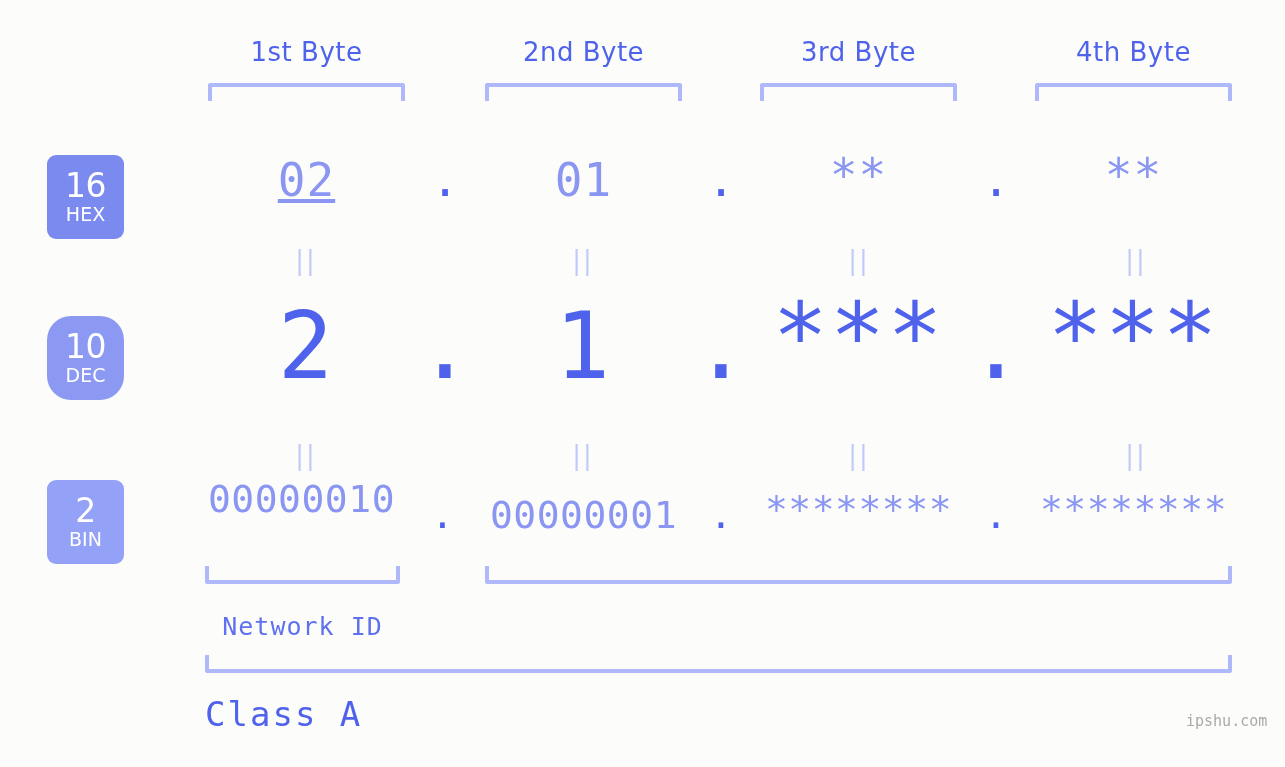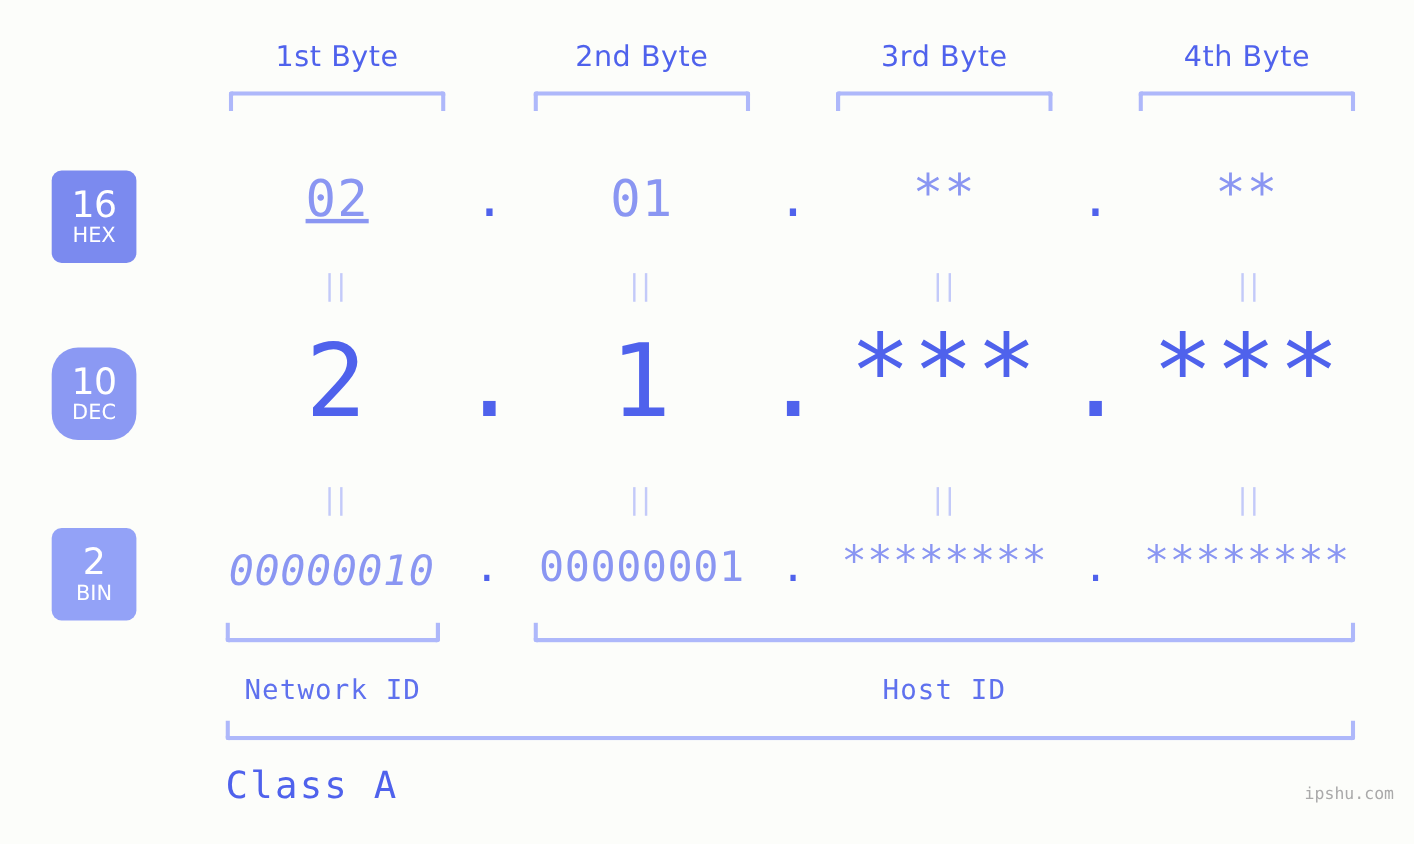--- a/index.html
+++ b/index.html
@@ -234,32 +234,31 @@
   <div class="dec-dot" style="left:682px; top:297px; width:78px;">.</div>
   <div class="row-cell dec-val" style="left:760px; top:288px; width:197px;">***</div>
   <div class="dec-dot" style="left:957px; top:297px; width:78px;">.</div>
   <div class="row-cell dec-val" style="left:1035px; top:288px; width:197px;">***</div>
 
   <div class="eq" style="left:291px; top:442px;">||</div>
   <div class="eq" style="left:568px; top:442px;">||</div>
   <div class="eq" style="left:844px; top:442px;">||</div>
   <div class="eq" style="left:1121px; top:442px;">||</div>
 
-  <div class="row-cell bin-val" style="left:203px; top:495px; width:197px;font-style:italic;">00000010</div>
+  <div class="row-cell bin-val" style="left:203px; top:475px; width:197px;">00000010</div>
   <div class="bin-dot" style="left:400px; top:491px; width:85px;">.</div>
   <div class="row-cell bin-val" style="left:485px; top:491px; width:197px;">00000001</div>
   <div class="bin-dot" style="left:682px; top:491px; width:78px;">.</div>
   <div class="row-cell bin-val" style="left:760px; top:486px; width:197px;">********</div>
   <div class="bin-dot" style="left:957px; top:491px; width:78px;">.</div>
   <div class="row-cell bin-val" style="left:1035px; top:486px; width:197px;">********</div>
 
   <div class="bracket-bottom" style="left:205px; top:566px; width:195px;"></div>
   <div class="bracket-bottom" style="left:485px; top:566px; width:747px;"></div>
 
   <div class="id-label" style="left:205px; top:612px; width:195px;text-align:center;">Network ID</div>
-  <div class="id-label" style="left:485px; top:612px; width:747px;">Host ID</div>
 
   <div class="bracket-bottom" style="left:205px; top:655px; width:1027px;"></div>
   <div class="class-label" style="left:205px; top:694px; width:1027px;">Class A</div>
 
   <div class="watermark" style="left:1186px; top:712px;">ipshu.com</div>
 
 </div>
 
 </body></html>

